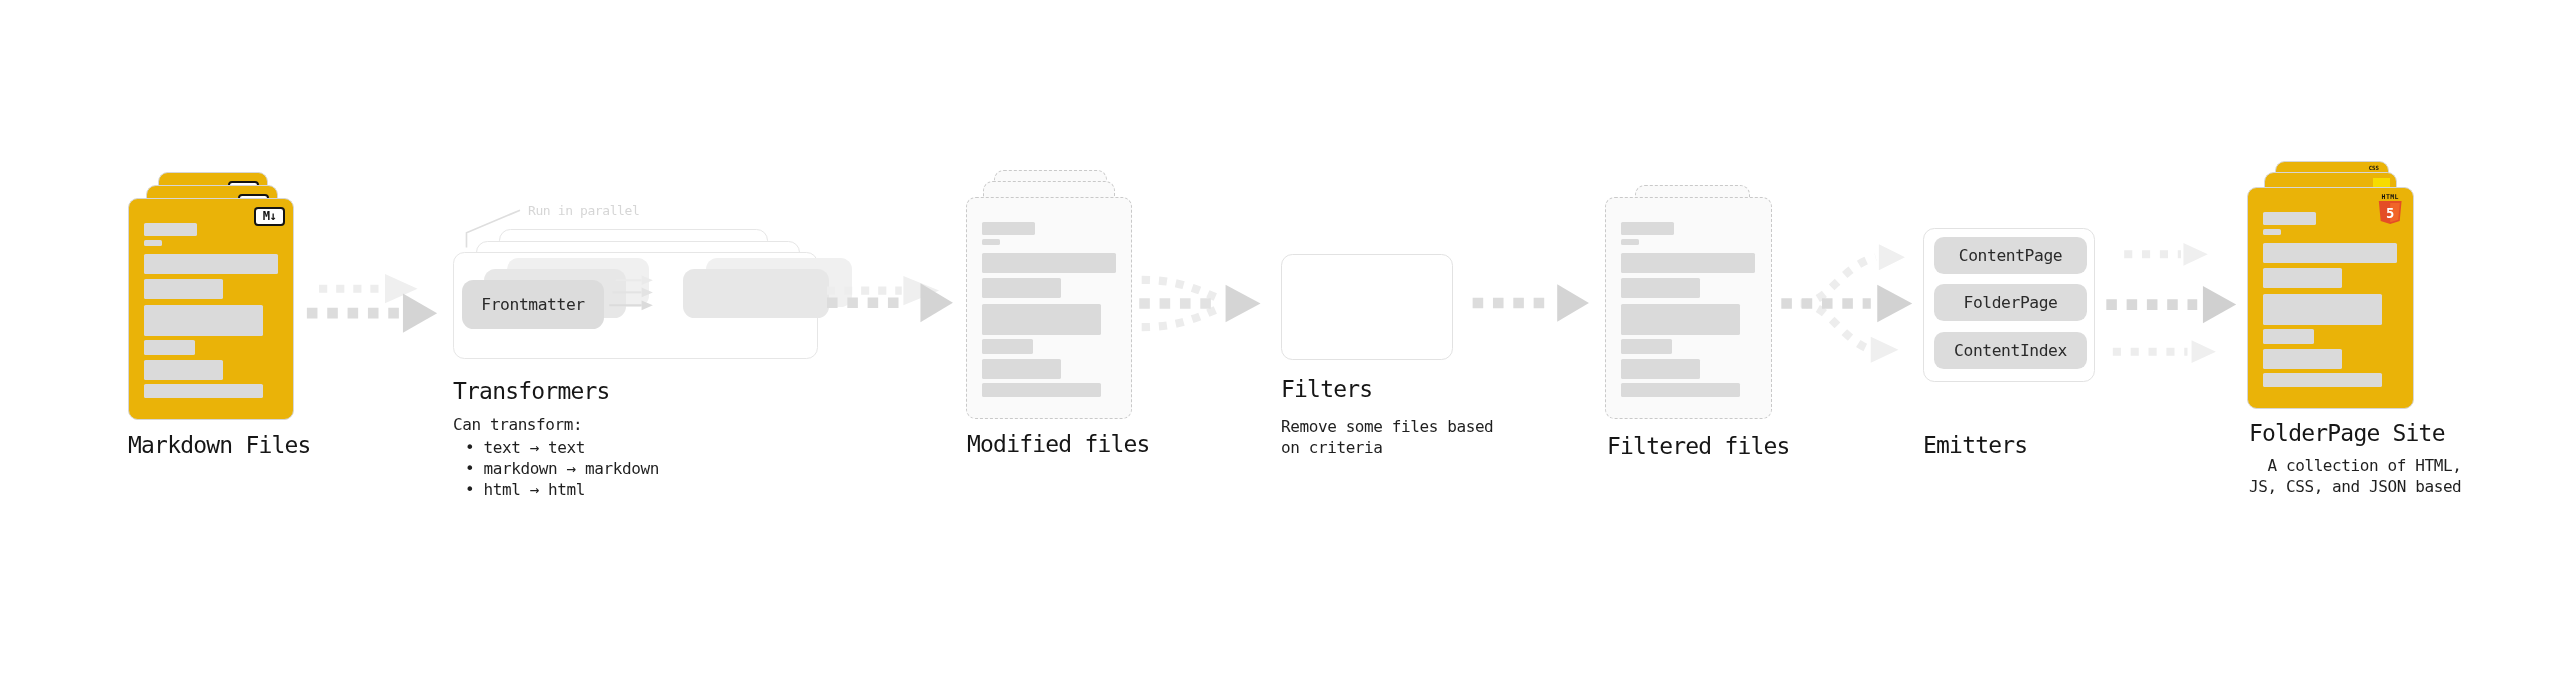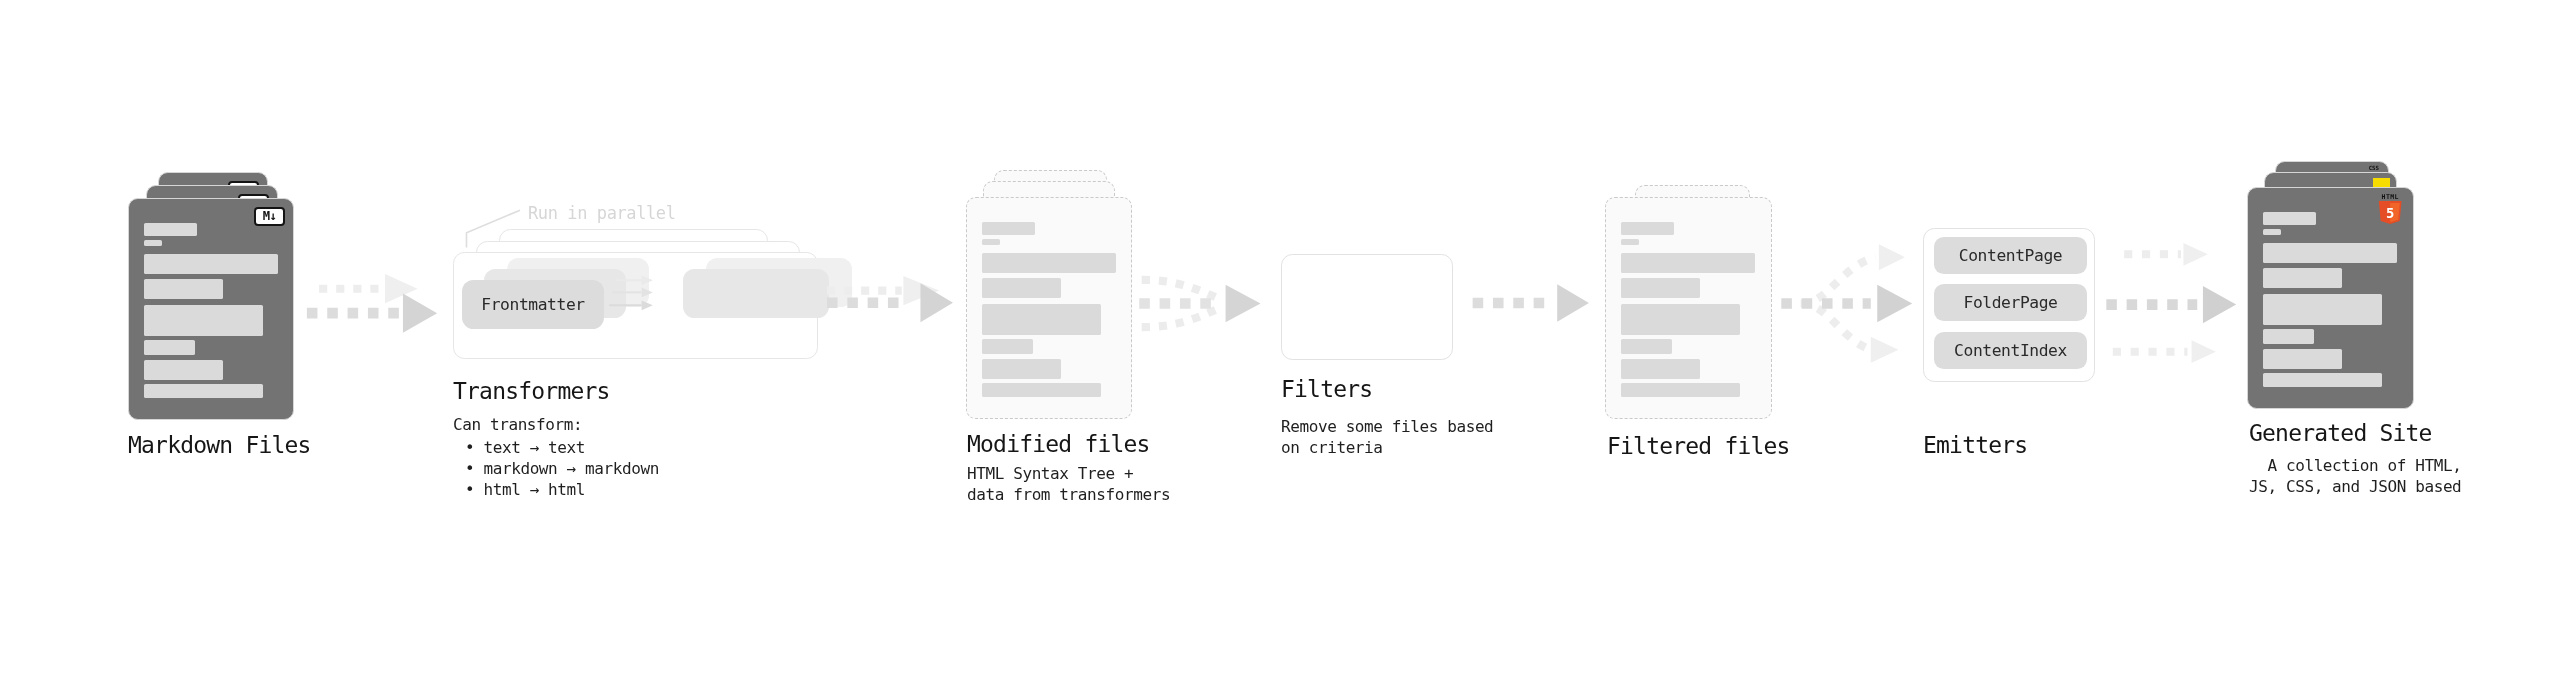--- a/index.html
+++ b/index.html
@@ -1,38 +1,38 @@
 <!DOCTYPE html>
 <html style="font-size:13px"><head>
 <meta charset="utf-8">
 <style>
   html,body{margin:0;padding:0;background:#fff;}
   .canvas{position:relative;width:2576px;height:681px;background:#ffffff;overflow:hidden;
           font-family:"DejaVu Sans Mono",monospace;color:#1c1c1c;}
   .abs{position:absolute;}
 
   
-  .page{position:absolute;width:166px;height:222px;background:#737373;
+  .page{position:absolute;width:166px;height:222px;background:#eab308;
         border:1.6px solid #d6d6d6;border-radius:9.8px;box-sizing:border-box;}
   .page.dashed{border:1.6px dashed #c9c9c9;background:#fafafa;}
   .bar{position:absolute;left:14.6px;background:#dadada;border-radius:1.6px;}
   .b1{top:24.4px;width:53px;height:12.2px}.b2{top:41px;width:18.7px;height:5.7px}
   .b3{top:55px;width:134px;height:20.3px}.b4{top:80px;width:79px;height:19.5px}
   .b5{top:106px;width:119px;height:31px}.b6{top:141px;width:51px;height:15.4px}
   .b7{top:161px;width:79px;height:20.3px}.b8{top:185px;width:119px;height:14px}
 
   .md-badge{position:absolute;top:8.1px;right:8.1px;width:31px;height:18.7px;background:#fff;
             border:2.4px solid #141414;border-radius:4.1px;box-sizing:border-box;
             font-weight:700;font-size:12.2px;line-height:14px;text-align:center;
             letter-spacing:-0.8px;color:#141414;}
 
   
   .big-label{position:absolute;font-size:23px;line-height:28px;color:#161616;letter-spacing:-0.8px;white-space:nowrap;}
   .desc{position:absolute;font-size:16px;line-height:21px;color:#1f1f1f;letter-spacing:-0.4px;white-space:nowrap;}
-  .note{position:absolute;font-size:17px;color:#d6d6d6;letter-spacing:-0.4px;white-space:nowrap;}
+  .note{position:absolute;font-size:13px;color:#d6d6d6;letter-spacing:-0.4px;white-space:nowrap;}
 
   
   .frame{position:absolute;background:#fff;border:1.6px solid #e6e6e6;border-radius:11.4px;box-sizing:border-box;}
   .pill{position:absolute;background:#dcdcdc;border-radius:11.4px;display:flex;align-items:center;
         justify-content:center;font-size:16.3px;color:#2a2a2a;letter-spacing:-0.4px;}
   .pill.ghost1{background:#e7e7e7;}
   .pill.ghost2{background:#f0f0f0;}
 
   
   .html5-icon{position:absolute;top:5.7px;right:9.8px;width:26px;text-align:center;}
@@ -119,24 +119,20 @@
       <i class="bar b1"></i>
       <i class="bar b2"></i>
       <i class="bar b3"></i>
       <i class="bar b4"></i>
       <i class="bar b5"></i>
       <i class="bar b6"></i>
       <i class="bar b7"></i>
       <i class="bar b8"></i>
     </div>
   <div class="big-label" style="left:967px;top:430px;">Modified files</div>
-  <div class="desc" style="left:967px;top:463px;">
-    <div>HTML Syntax Tree +</div>
-    <div>data from transformers</div>
-  </div>
 
   <svg class="abs" style="left:1136px;top:257px;" width="140" height="93" viewBox="0 0 172 114">
     <path d="M7,28 C50,28 72,38 104,52" fill="none" stroke="#ececec" stroke-width="10" stroke-dasharray="10 11"></path>
     <path d="M7,86 C50,86 72,76 104,62" fill="none" stroke="#ececec" stroke-width="10" stroke-dasharray="10 11"></path>
     <line x1="4" y1="57" x2="102" y2="57" stroke="#e2e2e2" stroke-width="13" stroke-dasharray="13 12"></line>
     <polygon points="110,34 110,80 153,57" fill="#d5d5d5"></polygon>
   </svg>
 
   <div class="frame" style="left:1281px;top:254px;width:172px;height:106px;border-color:#e2e2e2;"></div>
   <div class="big-label" style="left:1281px;top:375px;">Filters</div>
@@ -207,20 +203,20 @@
     </div>
   <i class="bar b1"></i>
       <i class="bar b2"></i>
       <i class="bar b3"></i>
       <i class="bar b4"></i>
       <i class="bar b5"></i>
       <i class="bar b6"></i>
       <i class="bar b7"></i>
       <i class="bar b8"></i>
     </div>
-  <div class="big-label" style="left:2249px;top:419px;">Generated Site</div>
+  <div class="big-label" style="left:2249px;top:419px;">FolderPage Site</div>
   <div class="desc" style="left:2249px;top:455px;text-align:right;">
     <div>A collection of HTML,</div>
     <div>JS, CSS, and JSON based</div>
   </div>
 
 </div>
 
 
 </body></html>

